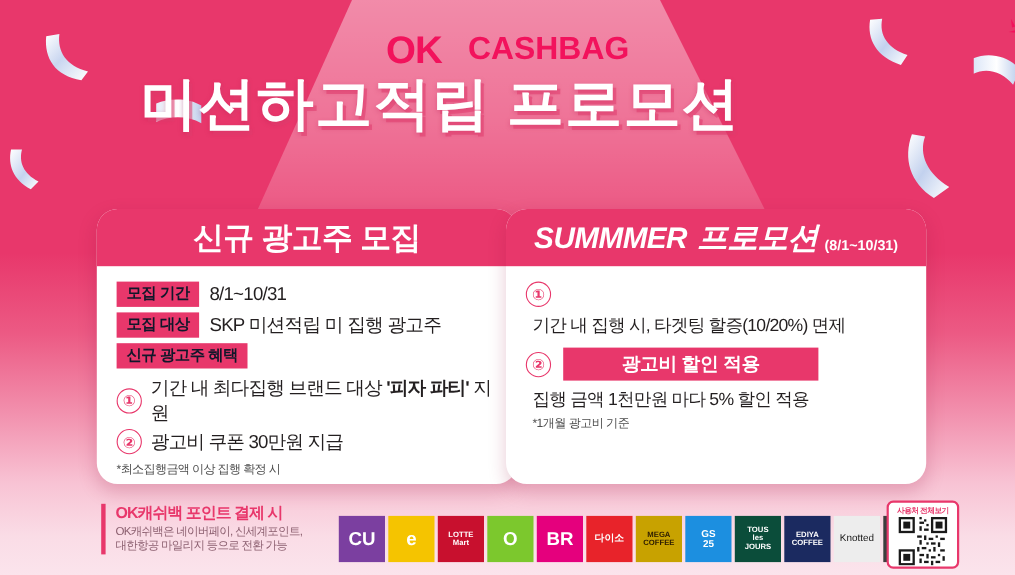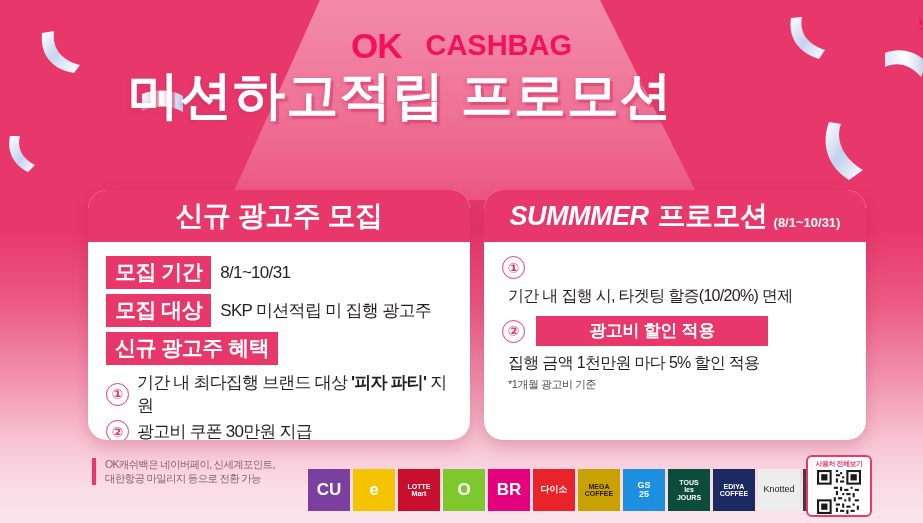--- a/index.html
+++ b/index.html
@@ -51,42 +51,42 @@
 
   
   .card {
     position: absolute; top: 190px;
     background: #FFFFFF;
     border-radius: 19px;
     overflow: hidden;
     box-shadow: 0 7px 16px rgba(150,20,60,0.22);
   }
   #card-left  { left: 88px;  width: 382px; height: 250px; }
-  #card-right { left: 484px; width: 382px; height: 250px; }
+  #card-right { left: 460px; width: 382px; height: 250px; }
 
   .card-head {
     height: 52px; background: #E8376B;
     display: flex; align-items: center; justify-content: center;
     color: #FFFFFF;
   }
   .card-head-title {
     font-size: 28px; font-weight: bold; letter-spacing: -0.5px;
   }
   .card-head-title.italic { font-style: italic; font-size: 27px; }
   .card-head-sub {
     font-size: 13px; font-weight: bold; margin-left: 6px;
     position: relative; top: 6px;
   }
   .card-body { padding: 14px 16px 0 18px; }
 
   
   .chip {
     display: inline-block;
-    background: #E8376B; color: #ffffff;
-    font-size: 21px; font-weight: bold;
+    background: #E8376B; color: #0f172a;
+    font-size: 14px; font-weight: bold;
     padding: 2px 9px 3px 9px;
     letter-spacing: -0.5px;
     vertical-align: middle;
   }
   .row { display: flex; align-items: center; gap: 9px; margin-bottom: 5px; }
   .row-text {
     font-size: 17px; color: #231F20; letter-spacing: -0.7px;
     font-weight: 500;
   }
   .benefit-chip { margin: 5px 0 6px 0; }
@@ -297,21 +297,21 @@
         <span class="num-text">광고비 쿠폰 30만원 지급</span>
       </div>
 
       <div class="footnote">*최소집행금액 이상 집행 확정 시</div>
     </div>
   </div>
 
   <div class="card" id="card-right">
     <div class="card-head">
       <span class="card-head-title italic">SUMMMER</span>
-      <span class="card-head-title" style="margin-left:9px;">프로모션</span>
+      <span class="card-head-title" style="margin-left:9px;font-style:italic;">프로모션</span>
       <span class="card-head-sub">(8/1~10/31)</span>
     </div>
     <div class="card-body">
 
       <div class="r-block">
         <div class="r-head">
           <span class="num-circle">①</span>
         </div>
         <div class="r-desc">기간 내 집행 시, 타겟팅 할증(10/20%) 면제</div>
       </div>
@@ -322,20 +322,21 @@
           <span class="r-chip">광고비 할인 적용</span>
         </div>
         <div class="r-desc">집행 금액 1천만원 마다 5% 할인 적용</div>
         <div class="r-foot">*1개월 광고비 기준</div>
       </div>
 
     </div>
   </div>
 
   <div class="footer-text">
+    <div class="ft-l1">OK캐쉬백 포인트 결제 시</div>
     <div class="ft-l3">OK캐쉬백은 네이버페이, 신세계포인트,</div>
     <div class="ft-l4">대한항공 마일리지 등으로 전환 가능</div>
   </div>
 
   <div class="logo-strip" id="logo-strip">
       <div class="brand" style="background: rgb(123, 63, 160); color: rgb(255, 255, 255); font-size: 17px; font-weight: bold; margin-left: 25px;">
         <span style="display: block; white-space: pre-line;">CU</span>
       </div>
       <div class="brand" style="background: rgb(245, 196, 0); color: rgb(255, 255, 255); font-size: 17px; font-weight: bold;">
         <span style="display: block; white-space: pre-line;">e</span>

